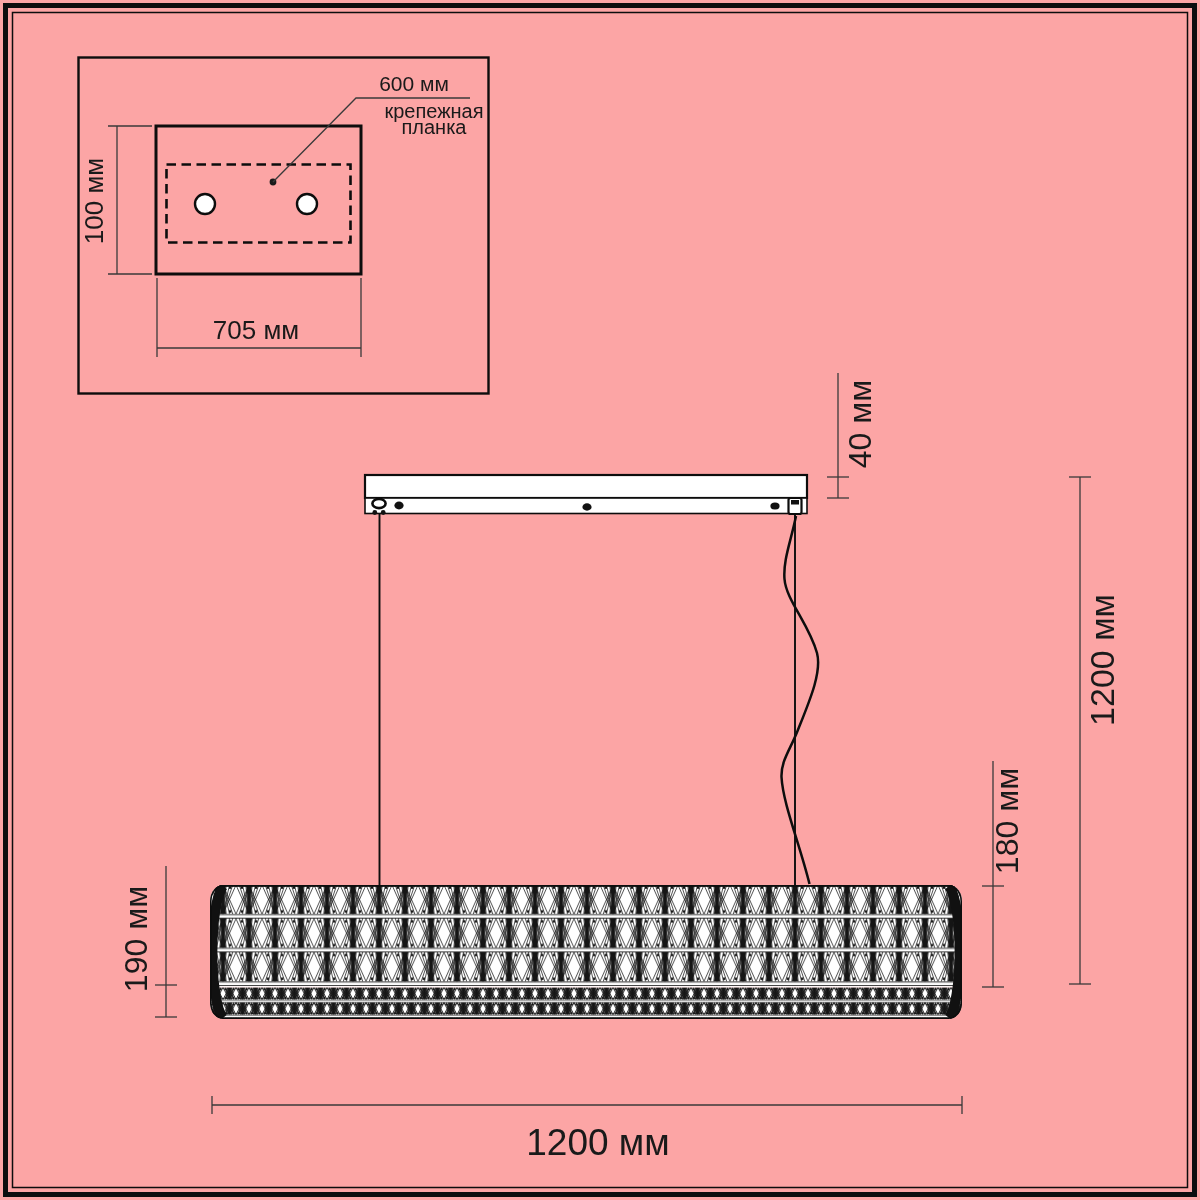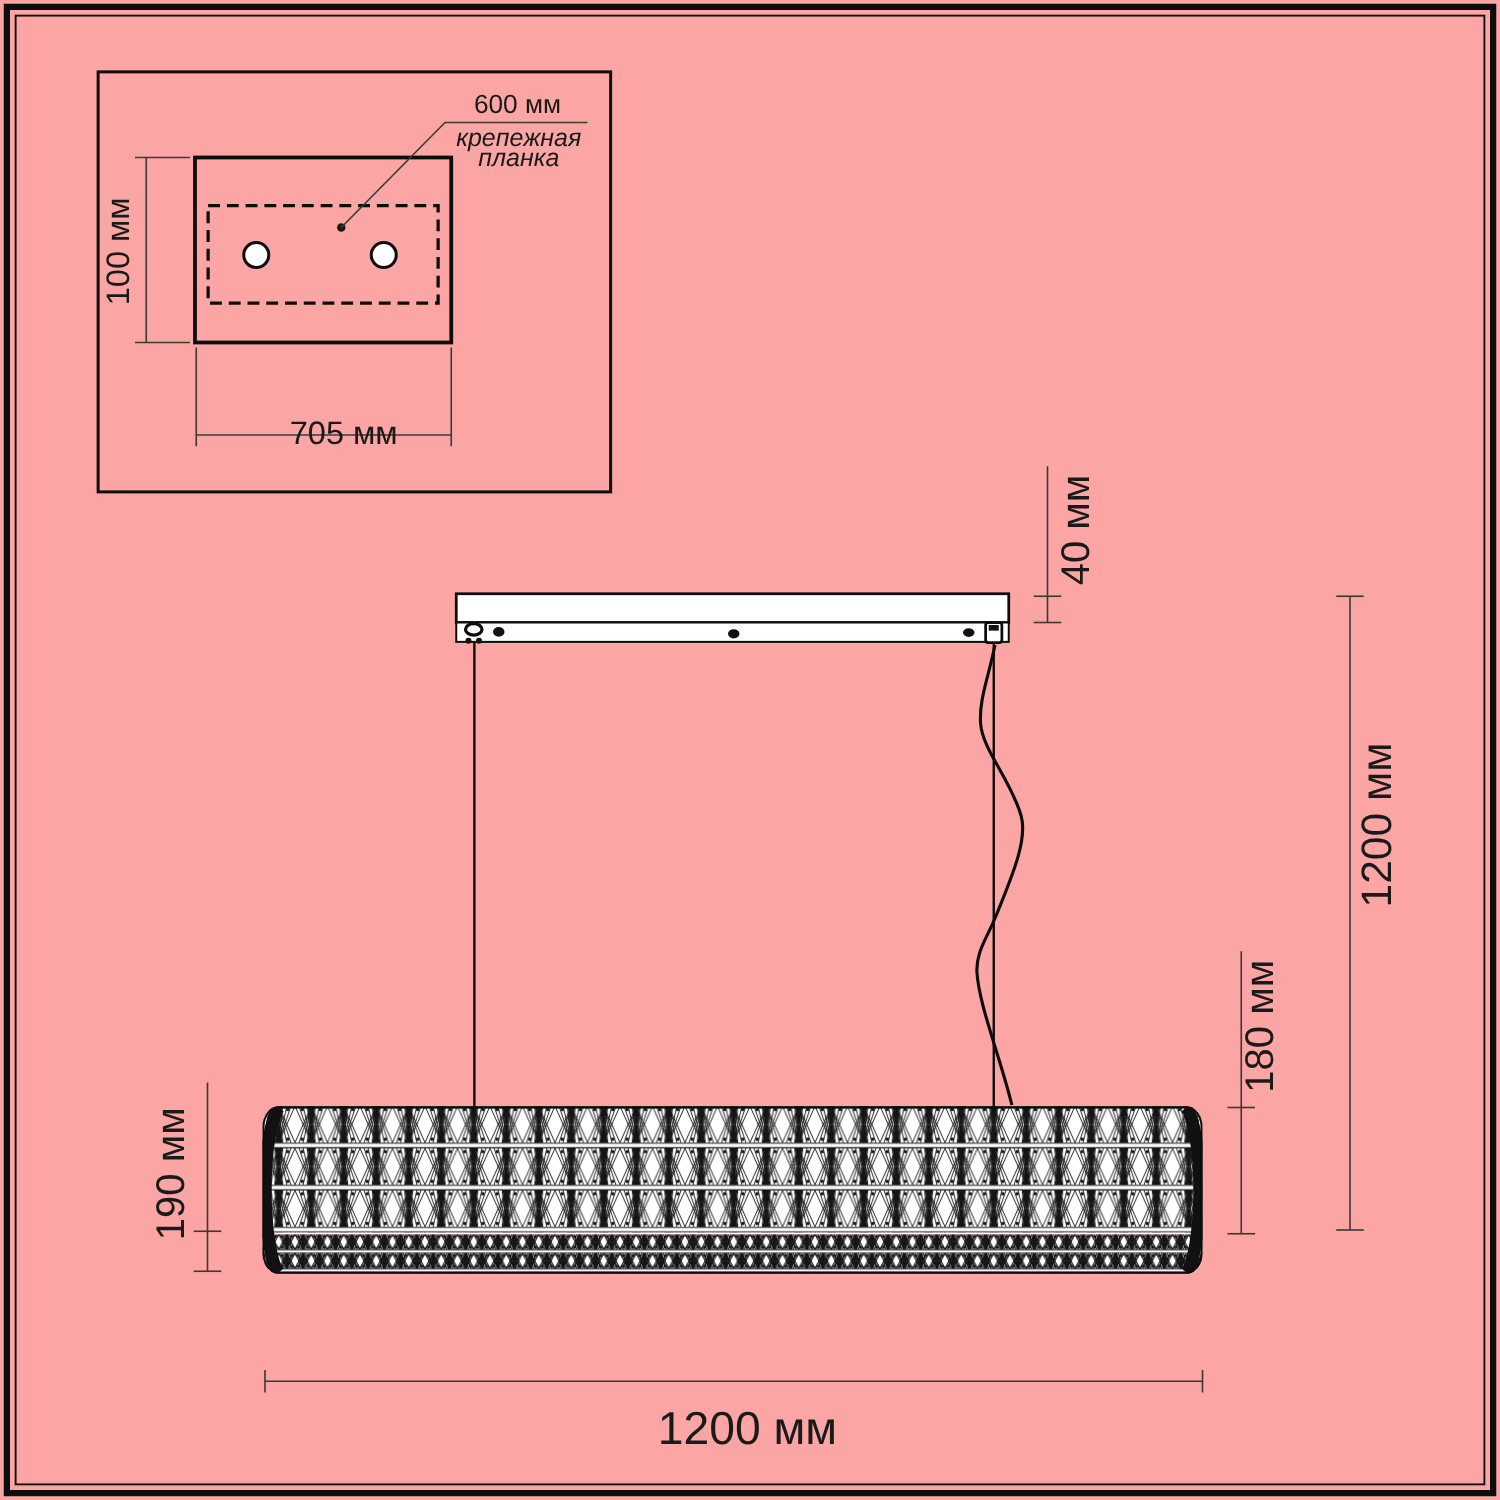--- a/index.html
+++ b/index.html
@@ -168,26 +168,26 @@
       <line x1="155" y1="1017" x2="177" y2="1017"></line>
     </g>
     <g stroke="#3a3a3a" stroke-width="1.3">
       <line x1="212" y1="1105" x2="962" y2="1105"></line>
       <line x1="212" y1="1096" x2="212" y2="1114"></line>
       <line x1="962" y1="1096" x2="962" y2="1114"></line>
     </g>
   </svg>
 
   <div class="lbl f21" style="left:334px;top:73px;width:160px;">600 мм</div>
-  <div class="lbl f20" style="left:330px;top:103px;width:170px;font-style:italic;">
+  <div class="lbl f20" style="left:349px;top:103px;width:170px;">
     <div>крепежная</div>
     <div>планка</div>
   </div>
   <div class="lbl rot f26" style="left:21px;top:186px;width:150px;height:30px;">100 мм</div>
-  <div class="lbl f26" style="left:195px;top:317px;width:160px;margin-top:16px;">705 мм</div>
+  <div class="lbl f26" style="left:176px;top:317px;width:160px;">705 мм</div>
 
   <div class="lbl rot f32" style="left:796px;top:407px;width:130px;height:34px;">40 мм</div>
   <div class="lbl rot f34" style="left:988px;top:642px;width:230px;height:36px;">1200 мм</div>
   <div class="lbl rot f32" style="left:928px;top:804px;width:160px;height:34px;">180 мм</div>
   <div class="lbl rot f32" style="left:52px;top:922px;width:170px;height:34px;">190 мм</div>
   <div class="lbl f37" style="left:458px;top:1124px;width:280px;">1200 мм</div>
 
 </div>
 
 </body></html>

